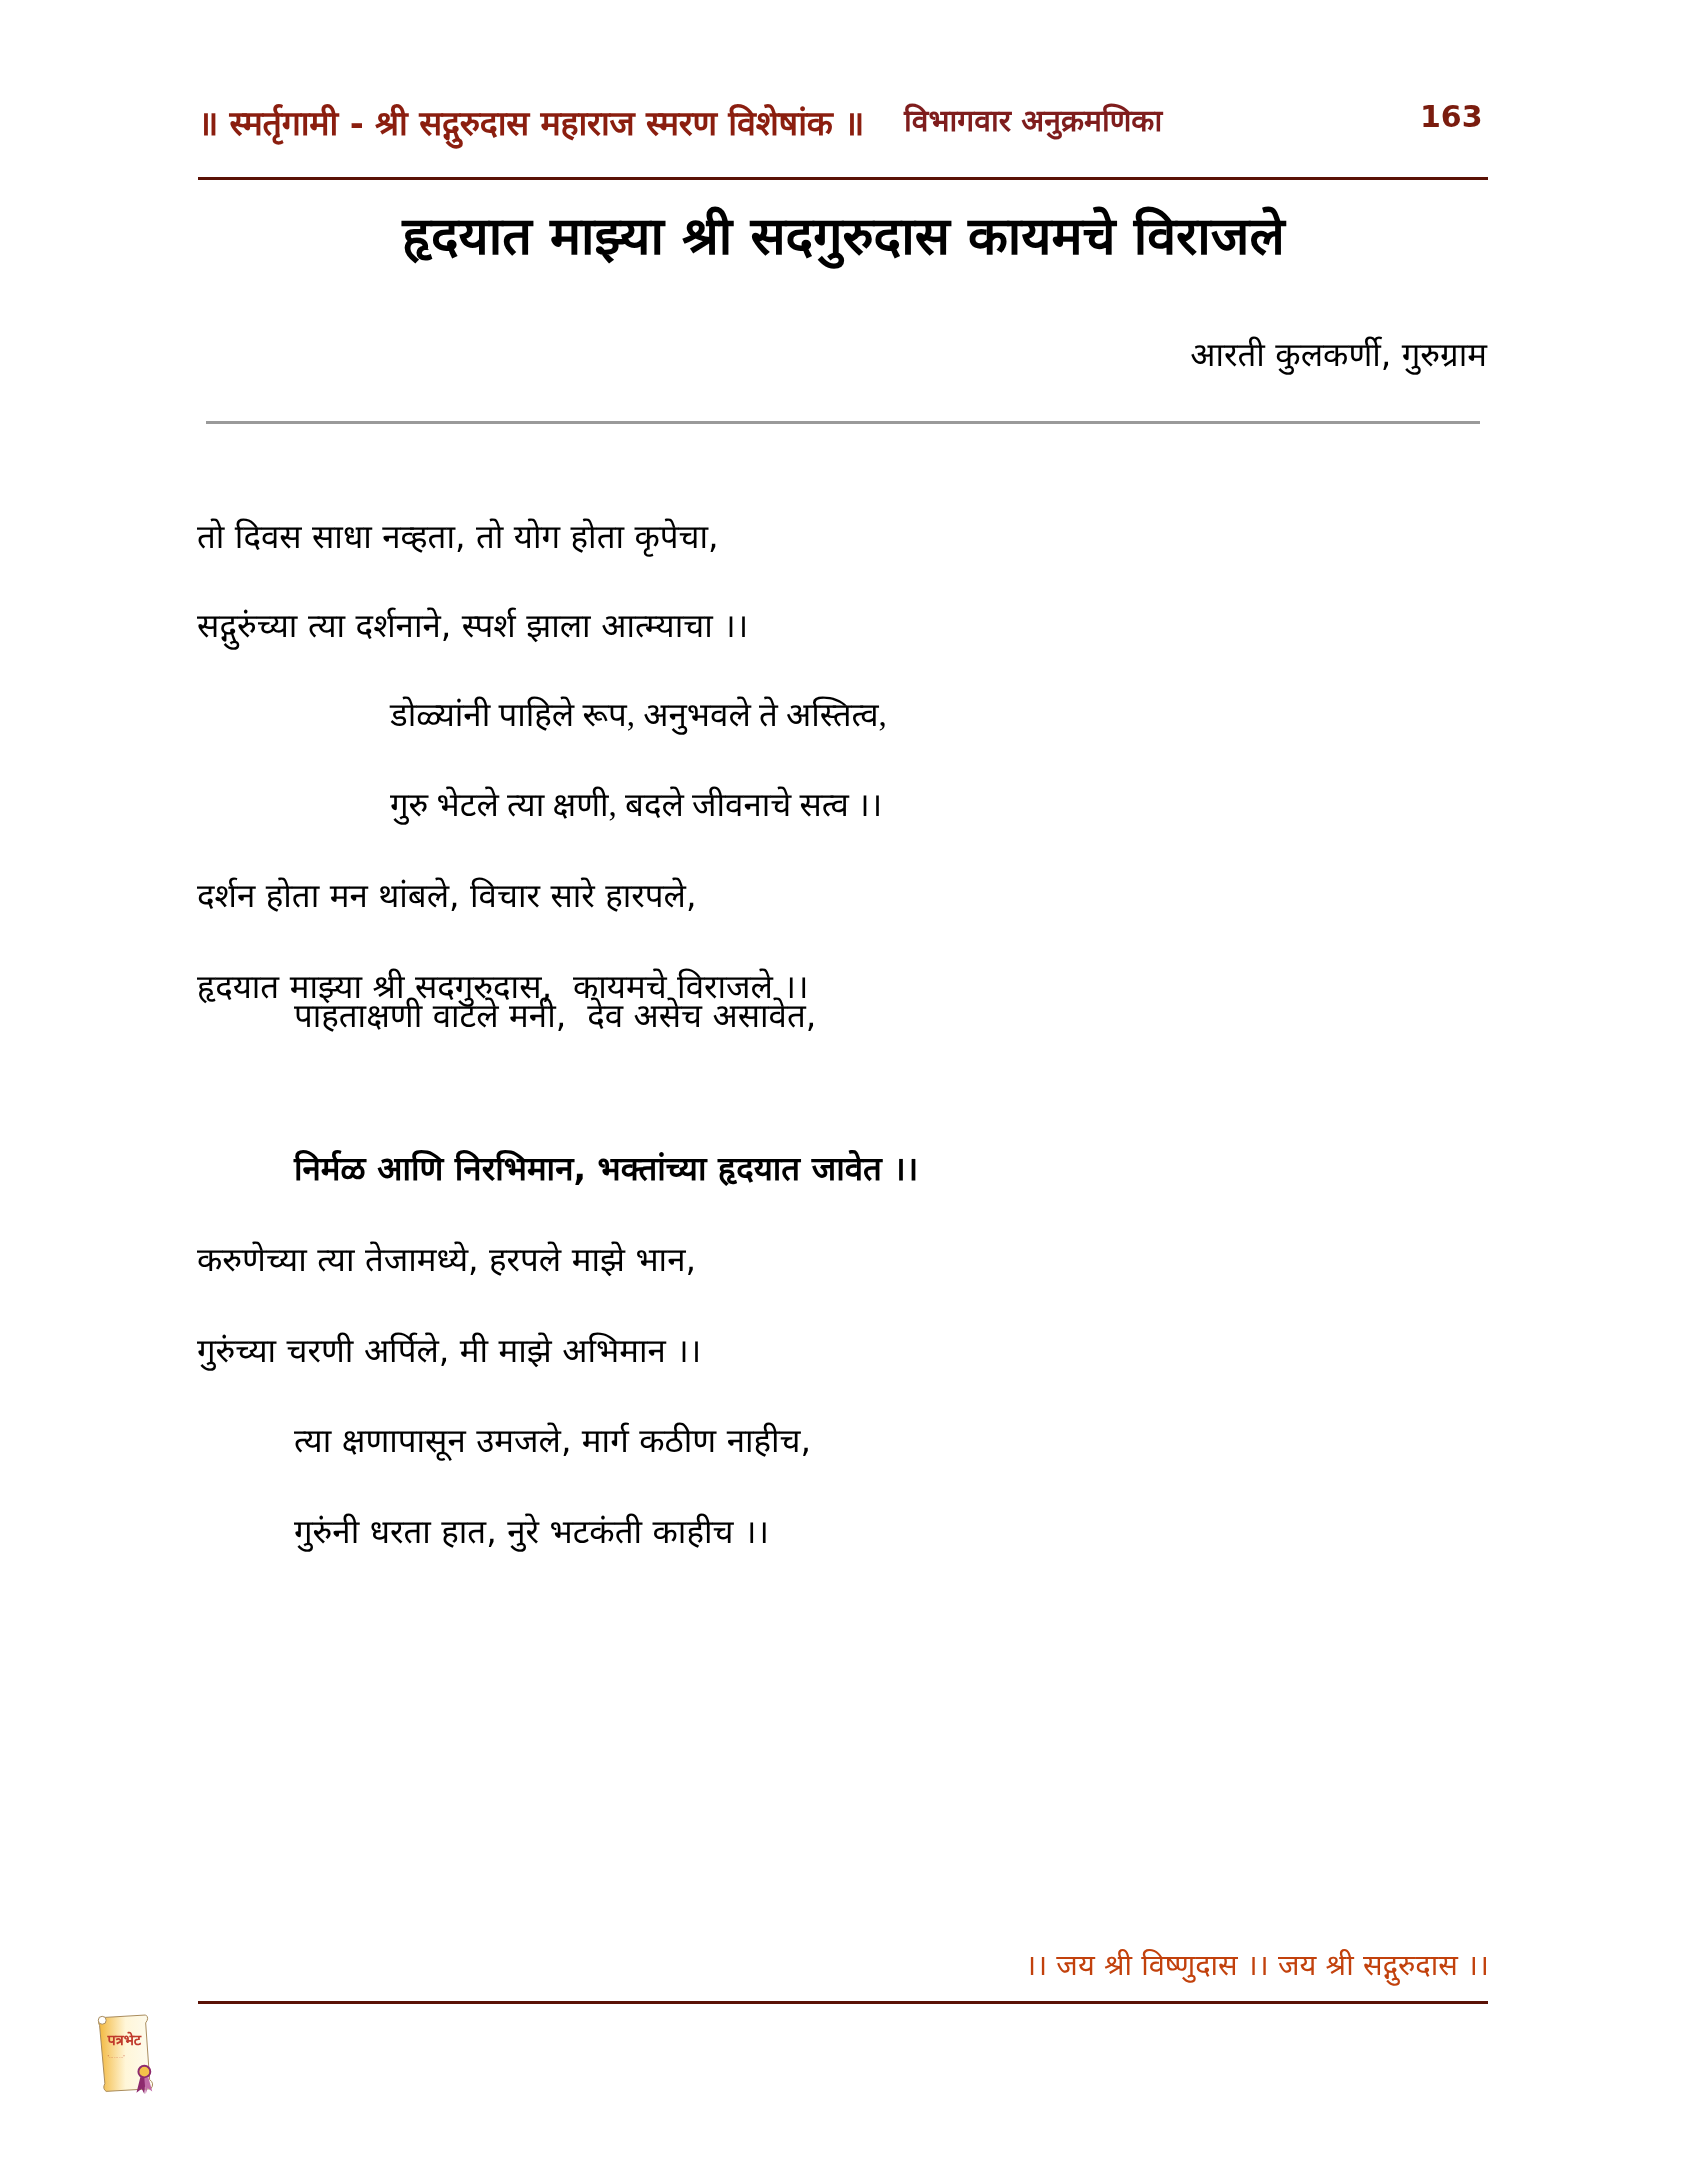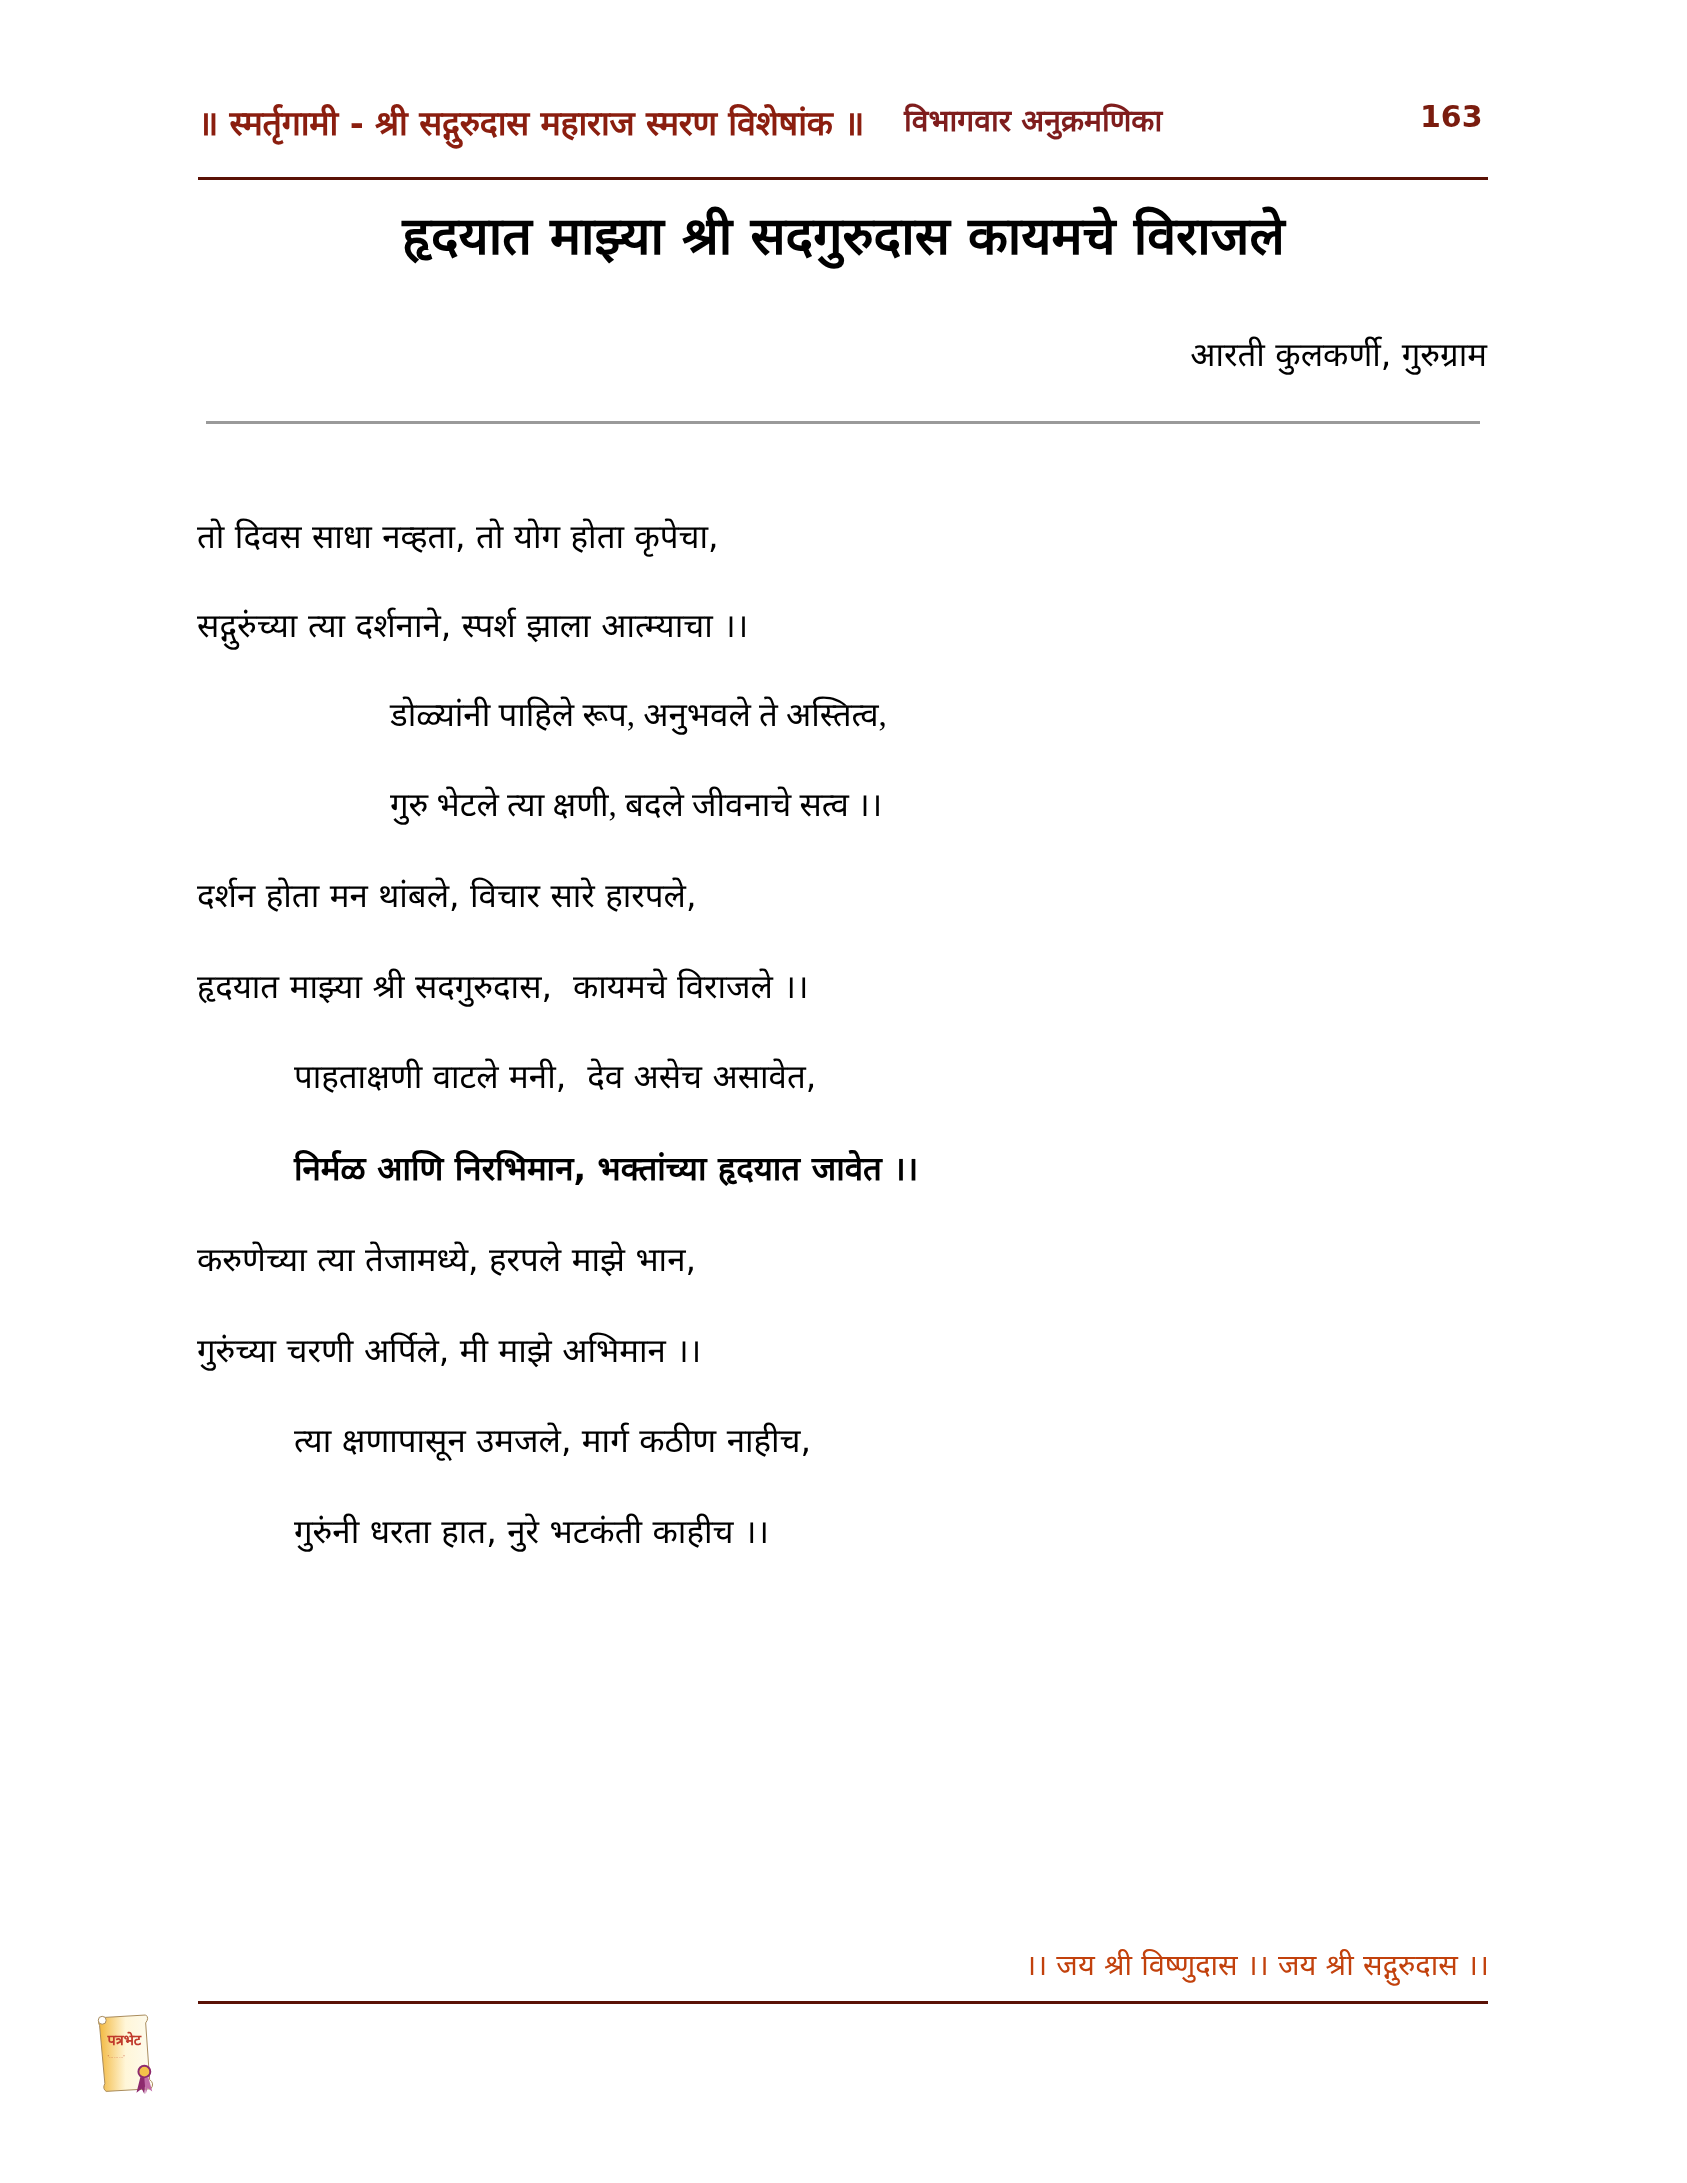--- a/index.html
+++ b/index.html
@@ -63,21 +63,21 @@
 <div class="abs author">आरती कुलकर्णी, गुरुग्राम</div>
 <div class="abs rule-gray"></div>
 
 <div class="abs poem">
   <div class="line ind0" style="top:513px;">तो दिवस साधा नव्हता, तो योग होता कृपेचा,</div>
   <div class="line ind0" style="top:602px;">सद्गुरुंच्या त्या दर्शनाने, स्पर्श झाला आत्म्याचा ।।</div>
   <div class="line ind2" style="top:691px;">डोळ्यांनी पाहिले रूप, अनुभवले ते अस्तित्व,</div>
   <div class="line ind2" style="top:781px;">गुरु भेटले त्या क्षणी, बदले जीवनाचे सत्व ।।</div>
   <div class="line ind0" style="top:872px;">दर्शन होता मन थांबले, विचार सारे हारपले,</div>
   <div class="line ind0" style="top:963px;">हृदयात माझ्या श्री सदगुरुदास,  कायमचे विराजले ।।</div>
-  <div class="line ind1" style="top:1053px;">पाहताक्षणी वाटले मनी,  देव असेच असावेत,</div>
+  <div class="line ind1" style="top:992px;">पाहताक्षणी वाटले मनी,  देव असेच असावेत,</div>
   <div class="line ind1" style="top:1145px;font-weight:bold;">निर्मळ आणि निरभिमान, भक्तांच्या हृदयात जावेत ।।</div>
   <div class="line ind0" style="top:1236px;">करुणेच्या त्या तेजामध्ये, हरपले माझे भान,</div>
   <div class="line ind0" style="top:1327px;">गुरुंच्या चरणी अर्पिले, मी माझे अभिमान ।।</div>
   <div class="line ind1" style="top:1417px;">त्या क्षणापासून उमजले, मार्ग कठीण नाहीच,</div>
   <div class="line ind1" style="top:1508px;">गुरुंनी धरता हात, नुरे भटकंती काहीच ।।</div>
 </div>
 
 <div class="abs rule-bottom"></div>
 <div class="abs footer-text">।। जय श्री विष्णुदास ।। जय श्री सद्गुरुदास ।।</div>
 

